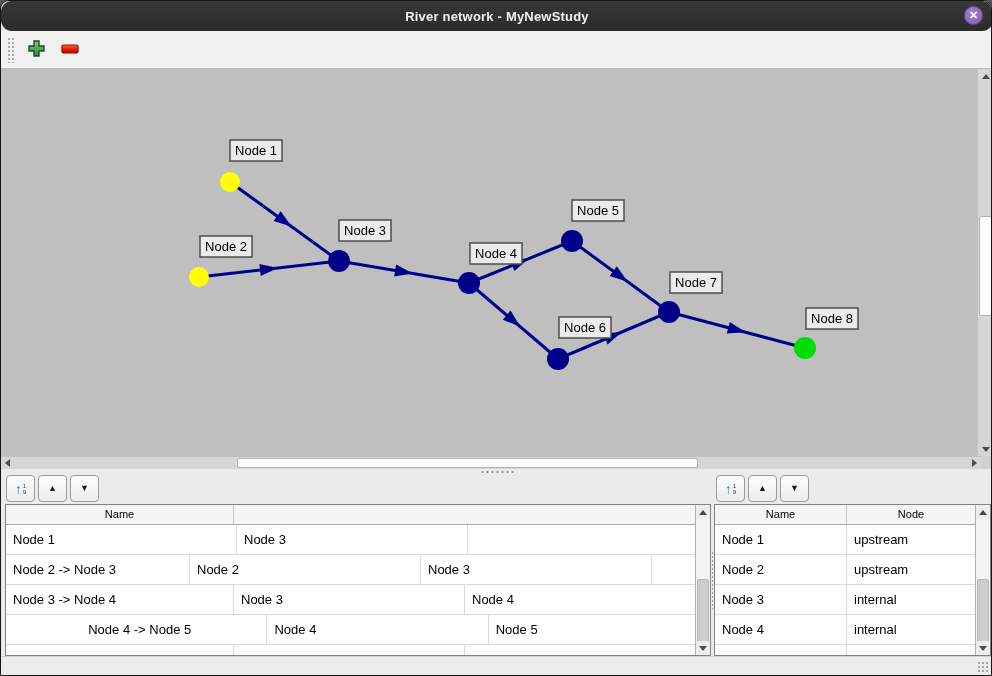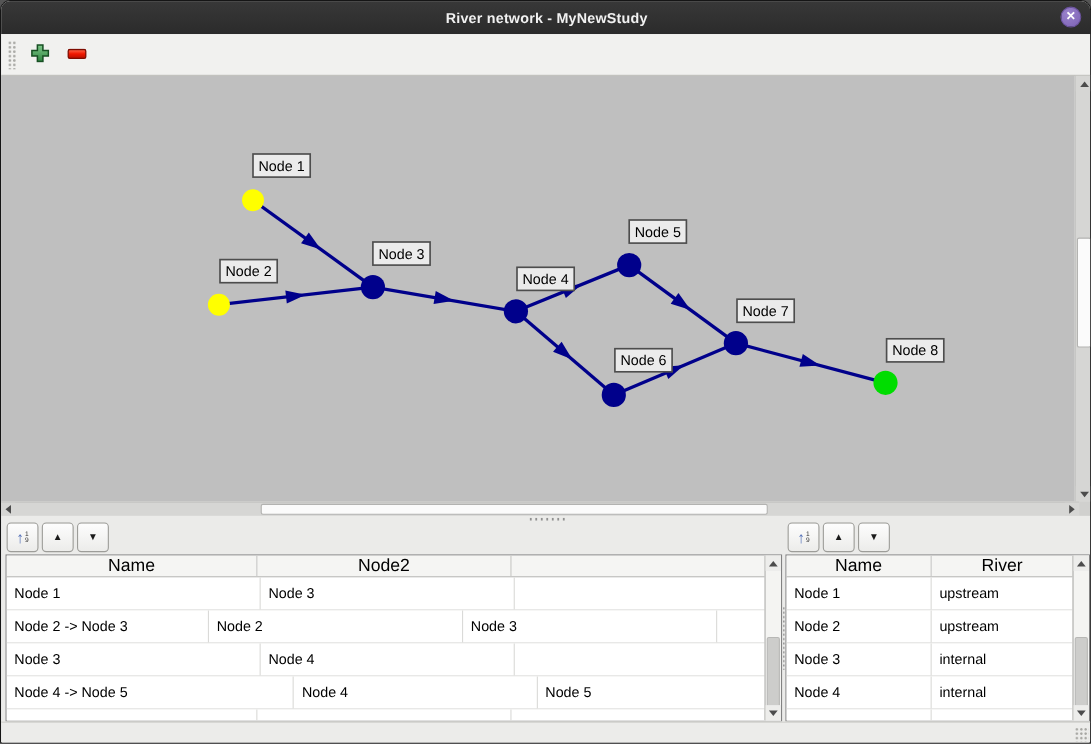--- a/index.html
+++ b/index.html
@@ -4,21 +4,21 @@
 <style>
   * { margin:0; padding:0; box-sizing:border-box; }
   html,body { width:992px; height:676px; background:#555; font-family:"Liberation Sans",sans-serif; }
   .window {
     position:relative; width:992px; height:676px; background:#ebebe9;
     border:1px solid #151515; border-radius:9px 9px 2px 2px; overflow:hidden;
   }
   
   .titlebar {
     position:absolute; left:0; top:0; width:992px; height:30px;
-    background:linear-gradient(#383838,#2b2b2b); display:flex; align-items:center; justify-content:center;
+    background:linear-gradient(#383838,#2b2b2b); display:flex; align-items:center; justify-content:center;border-radius:11px;
   }
   .titlebar .title { color:#f1f1f1; font-size:13px; font-weight:bold; letter-spacing:.2px; }
   .close-btn {
     position:absolute; right:10px; top:5px; width:19px; height:19px; border-radius:50%;
     background:radial-gradient(circle at 35% 30%, #9a82cc, #7c62b4); border:1px solid #6b539e;
     display:flex; align-items:center; justify-content:center; cursor:default;
   }
   .close-btn span { color:#fff; font-size:11px; font-weight:bold; line-height:1; }
   
   .toolbar {
@@ -57,21 +57,21 @@
   .sort-wrap { display:flex; align-items:center; }
   .sort-arrow { color:#5571b8; font-size:14px; font-weight:bold; line-height:1; }
   .sort-nums { display:flex; flex-direction:column; font-size:6px; color:#333; line-height:6px; margin-left:1px; }
   .pane-divider {
     position:absolute; left:710px; top:76px; width:3px; height:58px;
     background-image:radial-gradient(circle,#9a9a9a 0.8px,transparent 1px); background-size:3px 4px;
   }
   
   .table { position:absolute; top:29px; height:152px; background:#fff; border:1px solid #828282; overflow:hidden; }
   .thead { display:flex; height:20px; background:#f5f5f3; border-bottom:1px solid #a9a9a7; }
-  .th { font-size:16px; color:#000; text-align:center; line-height:19px; border-right:1px solid #c8c8c6; overflow:hidden; }
+  .th { font-size:11px; color:#000; text-align:center; line-height:19px; border-right:1px solid #c8c8c6; overflow:hidden; }
   .tr { display:flex; height:30px; background:#fff; border-bottom:1px solid #dadad8; }
   .td { font-size:13px; color:#000; line-height:29px; padding-left:7px; border-right:1px solid #dadad8; overflow:hidden; white-space:nowrap; }
   .tbl-vscroll { position:absolute; right:0; top:0; bottom:0; width:15px; background:#f4f4f2; border-left:1px solid #b0b0ae; }
   .tbl-vscroll .sb-btn { background:#ededeb; }
   .tbl-thumb { position:absolute; left:1px; width:12px; background:#cdcdcb; border:1px solid #b7b7b5; border-radius:2px; }
   
   .statusbar { position:absolute; left:0; top:655px; width:992px; height:21px; background:#ececea; border-top:1px solid #cfcfcb; }
   .resize-grip {
     position:absolute; right:3px; bottom:3px; width:13px; height:13px;
     background-image:radial-gradient(circle,#a5a5a1 1px,transparent 1.2px); background-size:4px 4px;
@@ -236,38 +236,38 @@
     <button class="pane-btn" style="left:747px;">
       <span class="arrow-glyph">▲</span>
     </button>
     <button class="pane-btn" style="left:779px;">
       <span class="arrow-glyph">▼</span>
     </button>
 
     <div class="table" id="branches-table" style="left:4px; width:706px;">
       <div class="thead">
           <div class="th" style="width: 228px;">Name</div>
-          <div class="th" style="width: 231px;">Node2</div>
         </div>
       <div class="tbody">
           <div class="tr">
             <div class="td" style="width: 231px;">Node 1</div>
             <div class="td" style="width: 231px;">Node 3</div>
           </div>
           <div class="tr">
             <div class="td" style="width: 184px;">Node 2 -&gt; Node 3</div>
             <div class="td" style="width: 231px;">Node 2</div>
             <div class="td" style="width: 231px;">Node 3</div>
           </div>
           <div class="tr">
+            <div class="td" style="width: 228px;">Node 3 -&gt; Node 4</div>
             <div class="td" style="width: 231px;">Node 3</div>
             <div class="td" style="width: 231px;">Node 4</div>
           </div>
           <div class="tr">
-            <div class="td" style="width: 273px;">Node 4 -&gt; Node 5</div>
+            <div class="td" style="width: 273px; text-align: center;">Node 4 -&gt; Node 5</div>
             <div class="td" style="width: 231px;">Node 4</div>
             <div class="td" style="width: 231px;">Node 5</div>
           </div>
           <div class="tr">
             <div class="td" style="width: 228px;"></div>
             <div class="td" style="width: 231px;"></div>
             <div class="td" style="width: 231px;"></div>
           </div>
         </div>
       <div class="tbl-vscroll">
@@ -279,21 +279,21 @@
             <div class="tri tri-down"></div>
           </div>
       </div>
     </div>
 
     <div class="pane-divider"></div>
 
     <div class="table" id="nodes-table" style="left:713px; width:277px;">
       <div class="thead">
           <div class="th" style="width: 132px;">Name</div>
-          <div class="th" style="width: 129px;">River</div>
+          <div class="th" style="width: 129px;">Node</div>
         </div>
       <div class="tbody">
           <div class="tr">
             <div class="td" style="width: 132px;">Node 1</div>
             <div class="td" style="width: 129px;">upstream</div>
           </div>
           <div class="tr">
             <div class="td" style="width: 132px;">Node 2</div>
             <div class="td" style="width: 129px;">upstream</div>
           </div>

